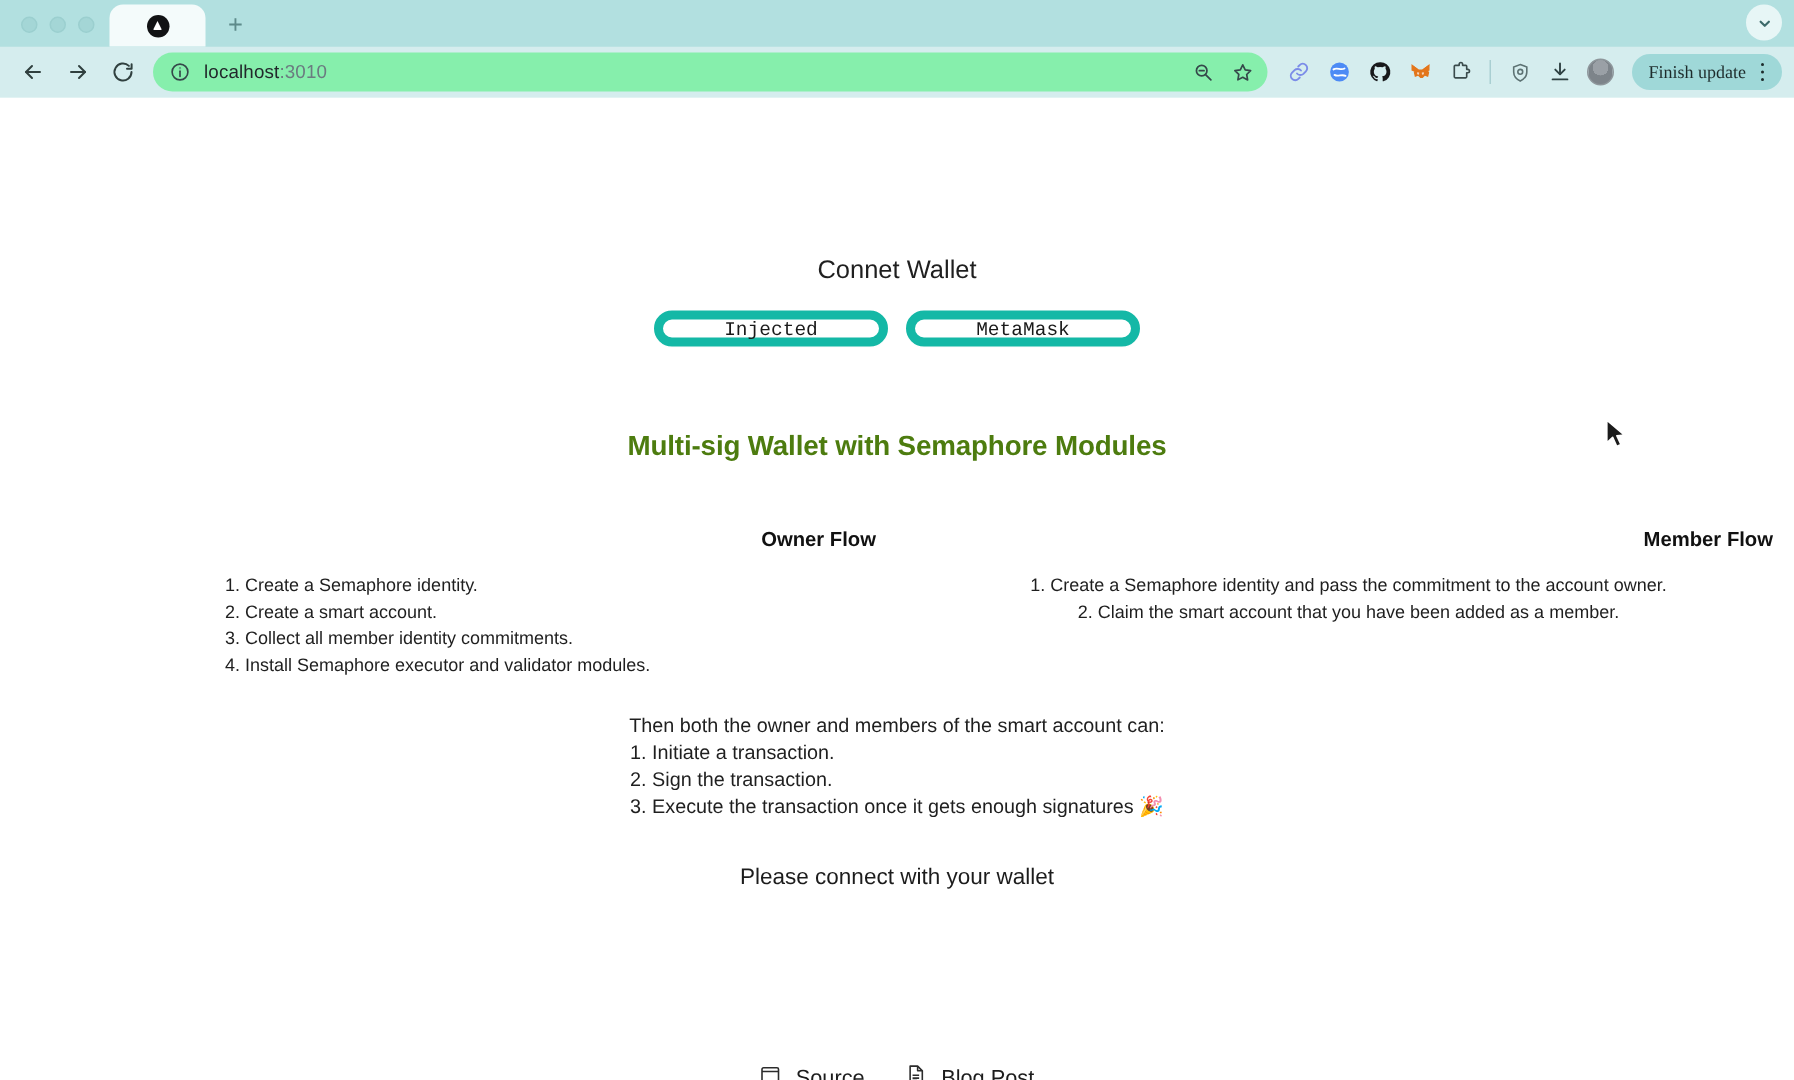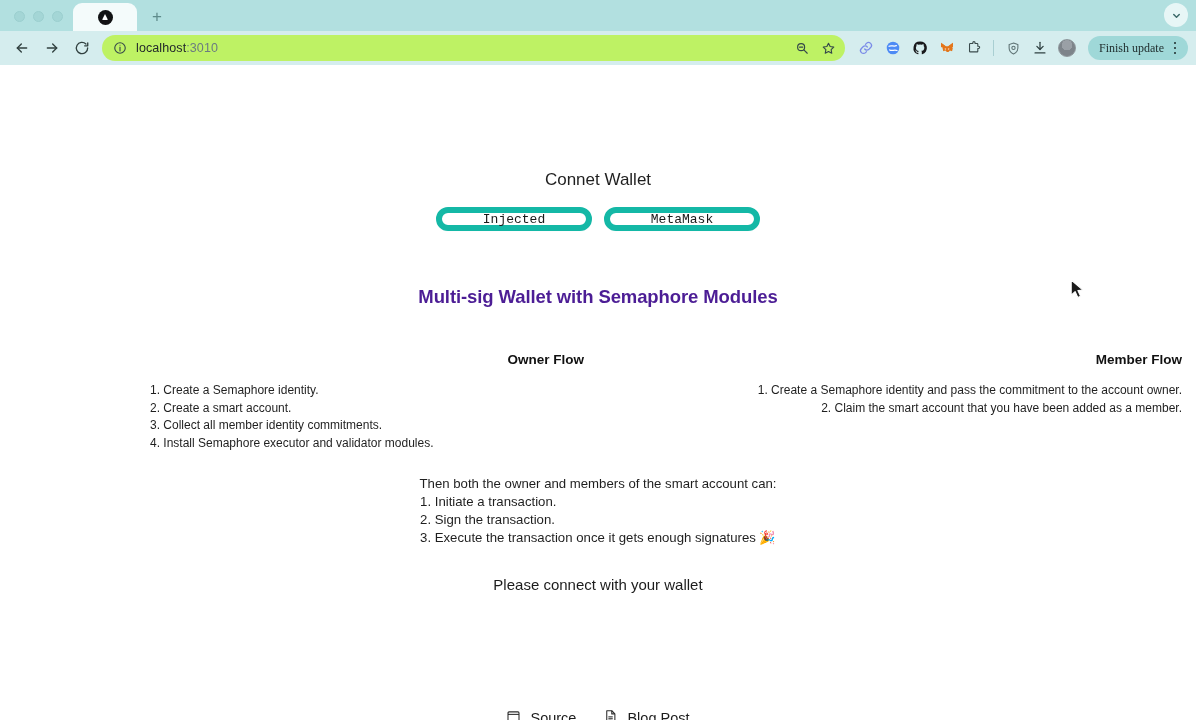--- a/index.html
+++ b/index.html
@@ -102,21 +102,21 @@
   }
   .navbtn {
     width: 28px; height: 28px;
     display: flex; align-items: center; justify-content: center;
     border-radius: 50%;
     color: #3a4a4a;
   }
   .omnibox {
     flex: 1 1 auto;
     height: 26px;
-    background: #bef264;
+    background: #86efac;
     border-radius: 13px;
     display: flex;
     align-items: center;
     margin: 0 6px 0 4px;
     padding: 0 4px 0 9px;
     min-width: 0;
   }
   .site-info {
     width: 17px; height: 17px;
     flex: 0 0 auto;
@@ -239,21 +239,21 @@
     font-size: 13px;
     color: #1a1a1a;
     box-shadow: 0 1px 1px rgba(0,0,0,0.012);
   }
 
   
   .headline {
     text-align: center;
     font-size: 18.5px;
     font-weight: bold;
-    color: #4c1d95;
+    color: #4d7c0f;
     margin-top: 55px;
     letter-spacing: -0.1px;
   }
 
   
   .flows {
     margin-top: 44px;
     display: flex;
     width: 100%;
   }
@@ -269,21 +269,21 @@
   }
   .flow-list {
     margin-top: 15px;
     list-style: none;
     font-size: 12px;
     color: #1f1f1f;
     line-height: 17.6px;
   }
   .flow-list li { white-space: nowrap; }
   .owner-list { padding-left: 136px; }
-  .member-list { padding-left: 0; text-align: right; padding-left: 4px; }
+  .member-list { padding-left: 0; text-align: center; padding-left: 4px; }
 
   
   .both {
     margin-top: 23px;
     text-align: center;
     font-size: 13.2px;
     color: #1f1f1f;
     line-height: 17.8px;
   }
   .both-lead { }

